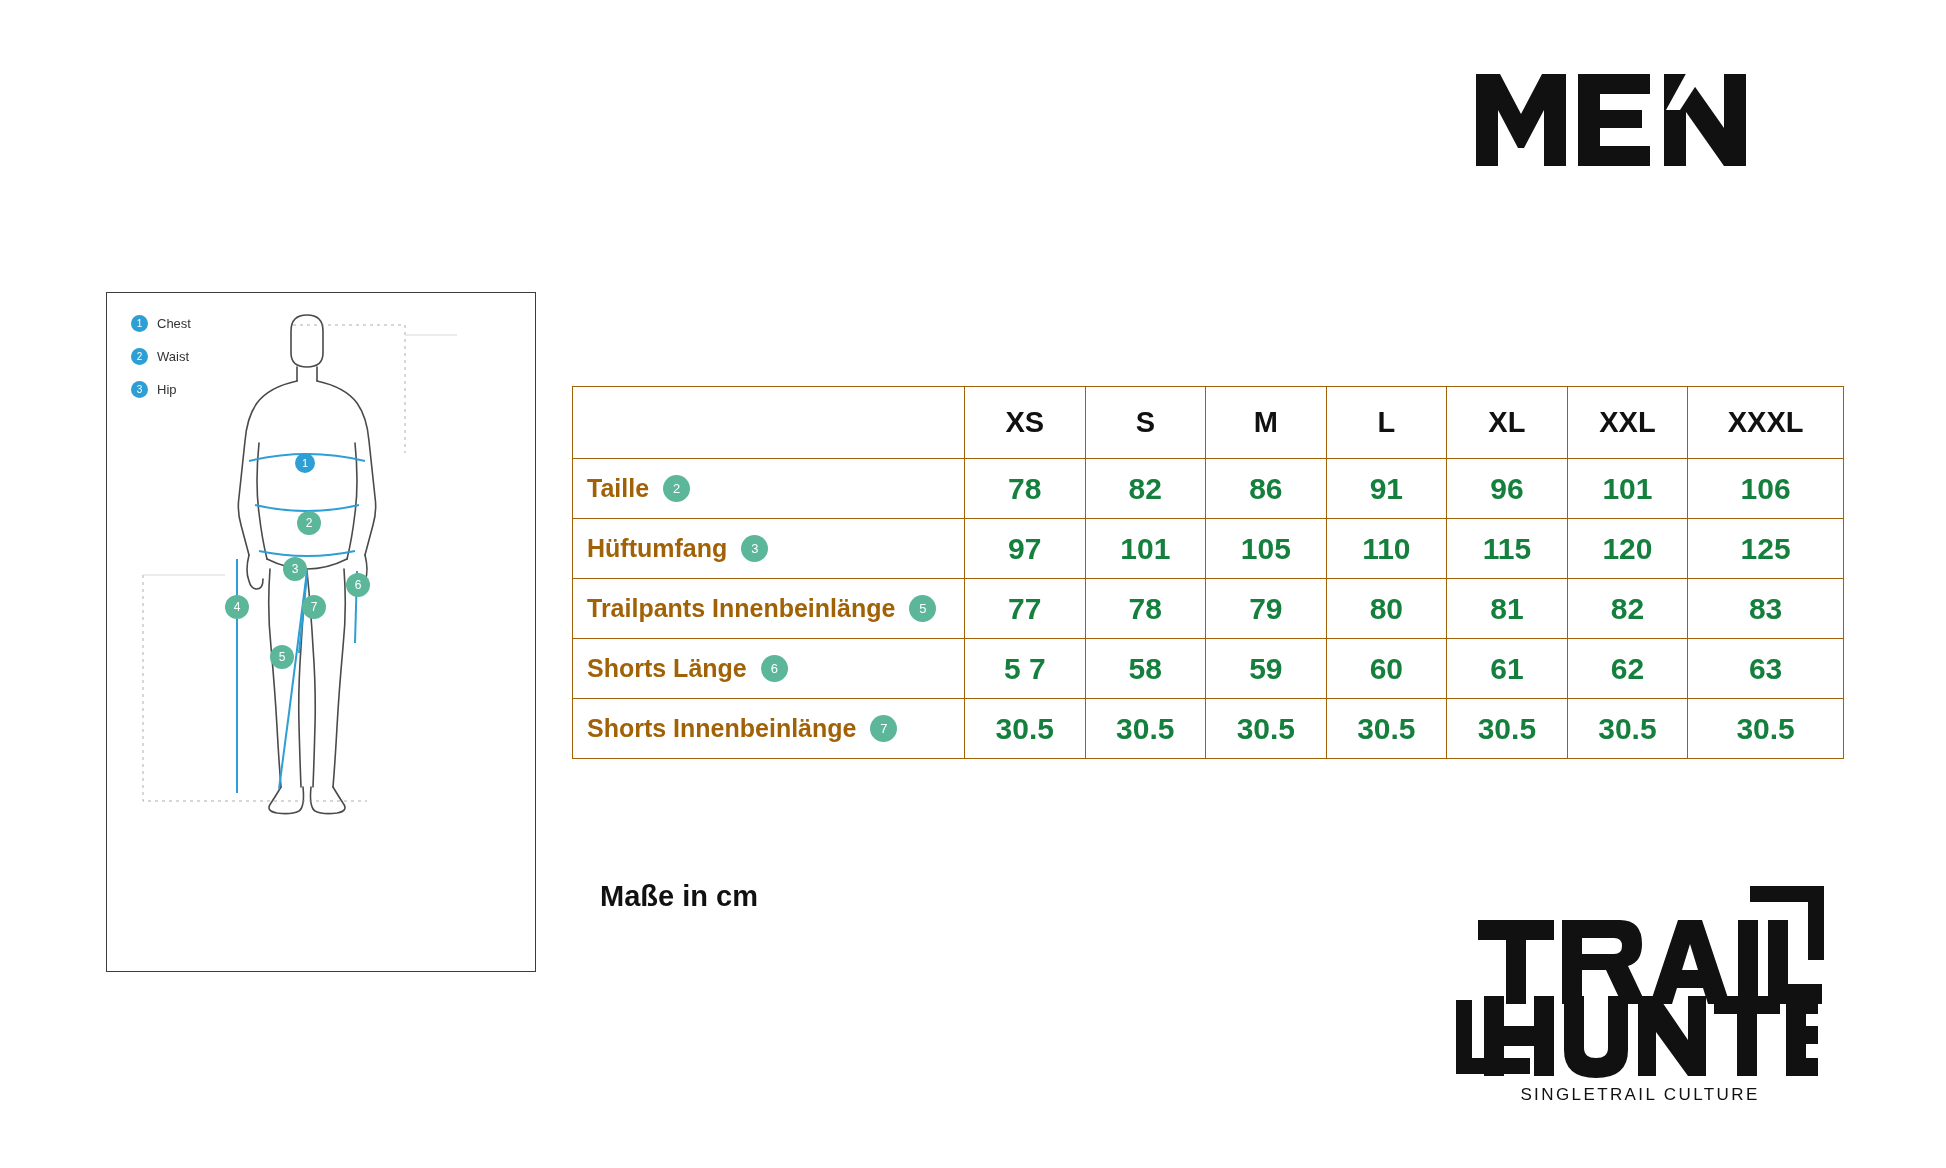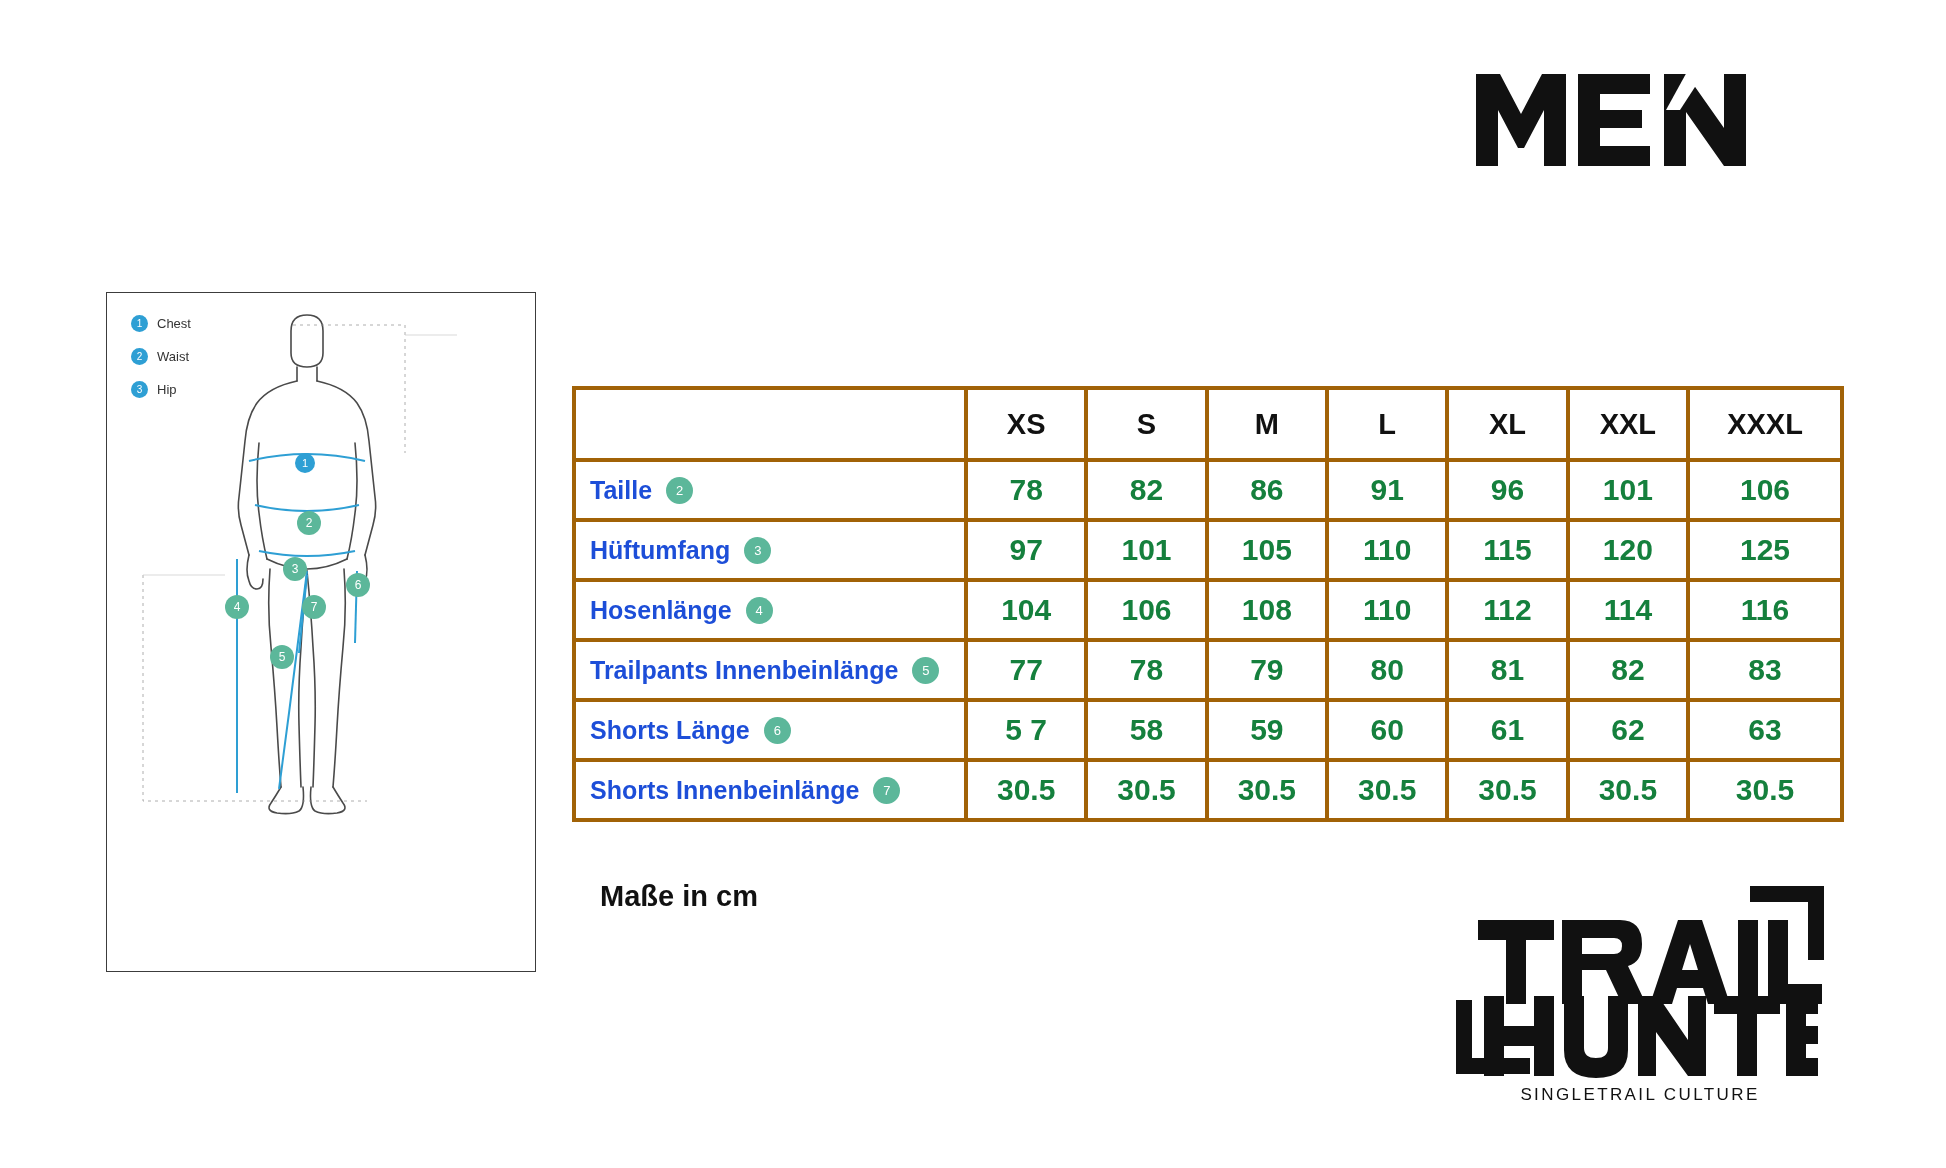--- a/index.html
+++ b/index.html
@@ -109,21 +109,21 @@
   
   .size-table {
     position: absolute;
     left: 572px;
     top: 386px;
     width: 1272px;
     border-collapse: collapse;
     font-family: "Liberation Sans", sans-serif;
   }
   .size-table td, .size-table th {
-    border: 4px solid #a16207;
+    border: 1px solid #a16207;
     padding: 0;
     height: 60px;
     box-sizing: border-box;
   }
   .size-table thead th {
     height: 72px;
   }
   .col-label {
     width: 392px;
     text-align: left;
@@ -131,21 +131,21 @@
     position: relative;
   }
   .label-inner {
     display: flex;
     align-items: center;
     justify-content: flex-start;
   }
   .label-text {
     font-size: 25px;
     font-weight: bold;
-    color: #1d4ed8;
+    color: #a16207;
     white-space: nowrap;
   }
   .label-badge {
     width: 27px;
     height: 27px;
     border-radius: 50%;
     background: #5cb79a;
     color: #ffffff;
     font-size: 13px;
     display: flex;
@@ -321,35 +321,20 @@
       <td class="val">101</td>
       <td class="val">105</td>
       <td class="val">110</td>
       <td class="val">115</td>
       <td class="val">120</td>
       <td class="val">125</td>
     </tr>
     <tr>
       <td class="col-label">
         <div class="label-inner">
-          <span class="label-text">Hosenlänge</span>
-          <span class="label-badge">4</span>
-        </div>
-      </td>
-      <td class="val">104</td>
-      <td class="val">106</td>
-      <td class="val">108</td>
-      <td class="val">110</td>
-      <td class="val">112</td>
-      <td class="val">114</td>
-      <td class="val">116</td>
-    </tr>
-    <tr>
-      <td class="col-label">
-        <div class="label-inner">
           <span class="label-text">Trailpants Innenbeinlänge</span>
           <span class="label-badge">5</span>
         </div>
       </td>
       <td class="val">77</td>
       <td class="val">78</td>
       <td class="val">79</td>
       <td class="val">80</td>
       <td class="val">81</td>
       <td class="val">82</td>

